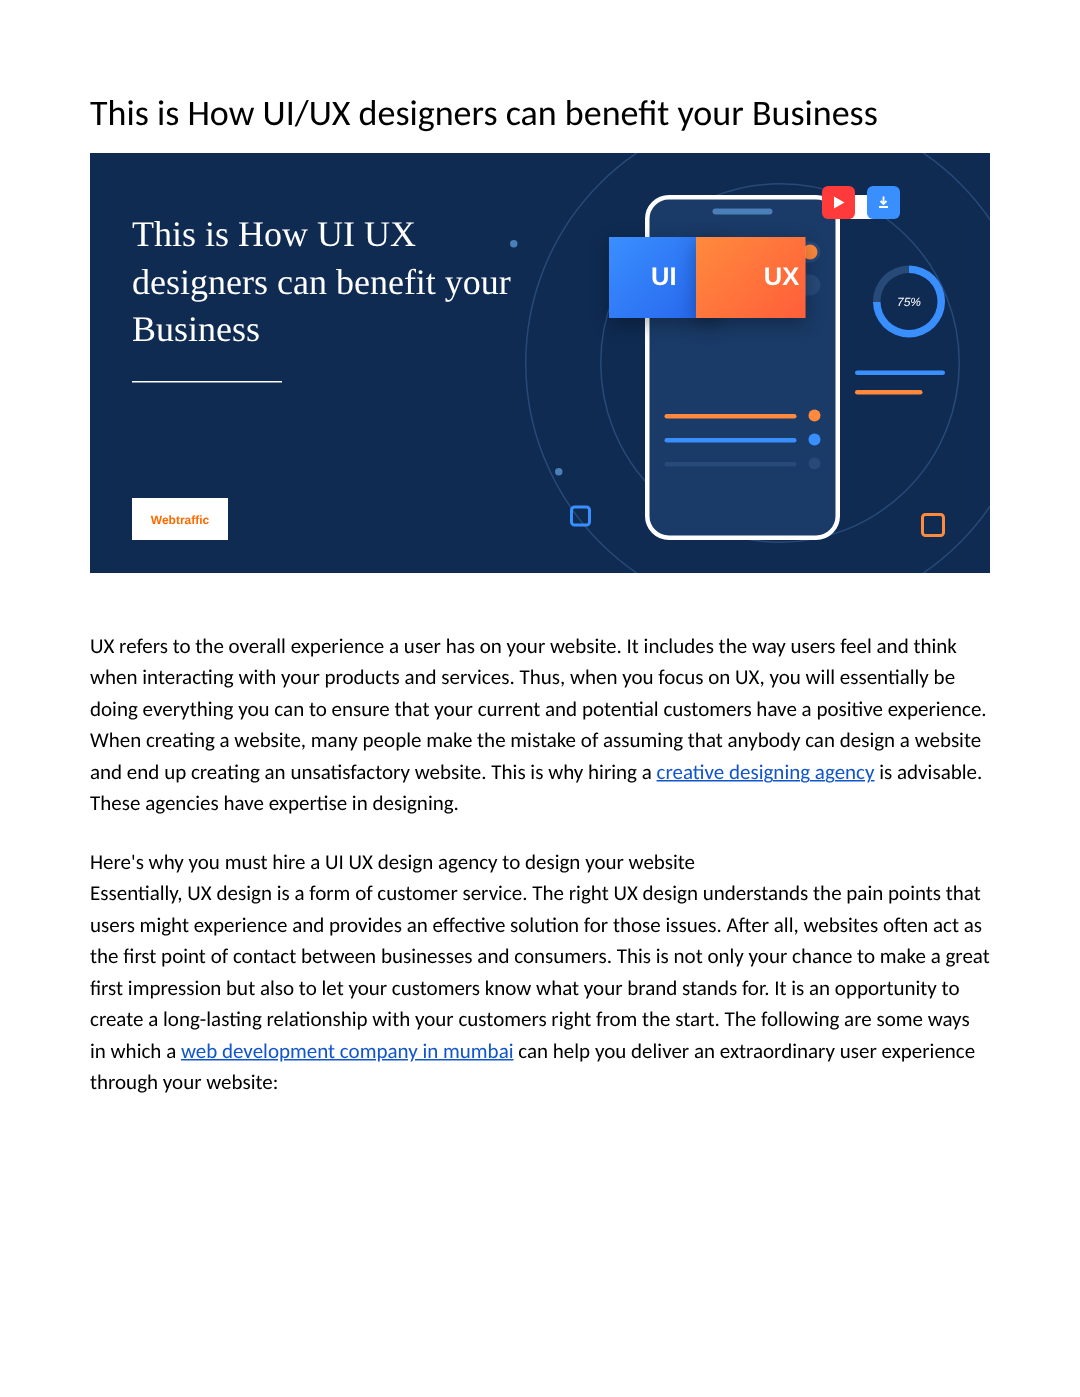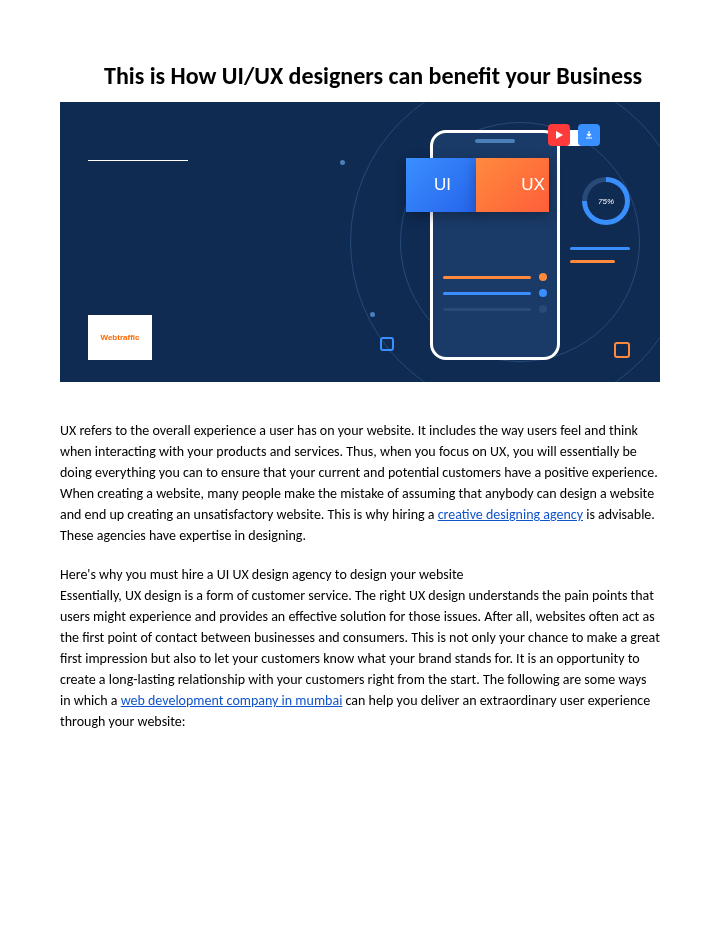--- a/index.html
+++ b/index.html
@@ -6,24 +6,23 @@
     body {
       width: 720px;
       min-height: 931px;
       background: #ffffff;
       font-family: Calibri, Arial, sans-serif;
       padding: 60px 60px 40px 60px;
       color: #000;
     }
     h1 {
       font-size: 24px;
-      font-weight: 700;
+      font-weight: 400;
       line-height: 1.35;
       margin-bottom: 10px;
-      margin-left: 44px;
     }
     .hero-banner {
       width: 100%;
       height: 280px;
       background: #0f2b52;
       position: relative;
       overflow: hidden;
       margin-bottom: 38px;
     }
     .hero-text-block {
@@ -47,21 +46,21 @@
     .hero-footer {
       position: absolute;
       left: 28px;
       bottom: 22px;
       display: flex;
       align-items: center;
       gap: 14px;
     }
     .logo-box {
       width: 64px;
-      height: 45px;
+      height: 28px;
       background: #fff;
       font-size: 8px;
       color: #ff6a00;
       display: flex;
       align-items: center;
       justify-content: center;
       font-weight: 700;
       font-family: Arial, sans-serif;
     }
     .contact-lines {
@@ -105,27 +104,27 @@
     .toggle-pill { width:30px; height:14px; border-radius:10px; position:relative; }
     .toggle-knob { position:absolute; width:10px; height:10px; border-radius:50%; top:2px; }
     .card-ui, .card-ux {
       position:absolute;
       width:73px; height:54px;
       border-radius:0;
       display:flex;
       align-items:center;
       justify-content:center;
       color:#fff;
-      font-weight:400;
+      font-weight:700;
       font-size:17px;
       font-family: Arial, sans-serif;
       box-shadow: 0 4px 12px rgba(0,0,0,0.3);
     }
     .card-ui { left: 346px; top: 56px; background: linear-gradient(135deg, #3a8fff, #2563eb); }
-    .card-ux { left: 416px; top: 56px; background: linear-gradient(135deg, #ff8a3d, #ff5e3a); padding-left: 41px; }
+    .card-ux { left: 404px; top: 56px; background: linear-gradient(135deg, #ff8a3d, #ff5e3a); padding-left: 41px; }
     .progress-arc {
       position:absolute;
       right:30px; top:75px;
       width:48px; height:48px;
       border-radius:50%;
       background: conic-gradient(#3a8fff 0 270deg, #274a78 270deg 360deg);
       display:flex; align-items:center; justify-content:center;font-style:italic;
     }
     .progress-arc-inner { width:38px; height:38px; border-radius:50%; background:#0f2b52; display:flex; align-items:center; justify-content:center; color:#fff; font-size:8px; font-family:Arial,sans-serif;}
     .body-para {
@@ -145,20 +144,21 @@
       border-radius:3px;
     }
   </style>
 </head>
 <body>
 
 <h1>This is How UI/UX designers can benefit your Business</h1>
 
 <div class="hero-banner">
   <div class="hero-text-block">
+    <div class="hero-title">This is How UI UX designers can benefit your Business</div>
     <div class="hero-divider"></div>
   </div>
 
   <div class="hero-footer">
     <div class="logo-box">Webtraffic</div>
   </div>
 
   <div class="deco-circle orbit-circle" style="width:340px;height:340px;left:290px;top:-30px;"></div>
   <div class="deco-circle orbit-circle" style="width:240px;height:240px;left:340px;top:20px;"></div>
   <div class="deco-circle dot" style="left:280px;top:58px;"></div>

